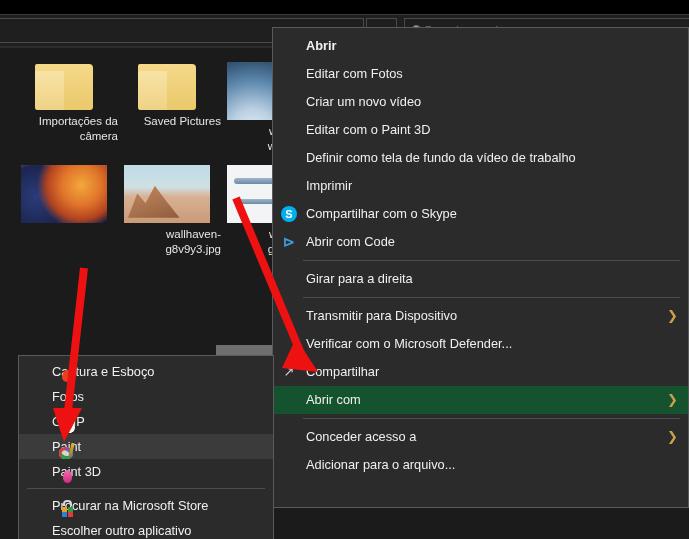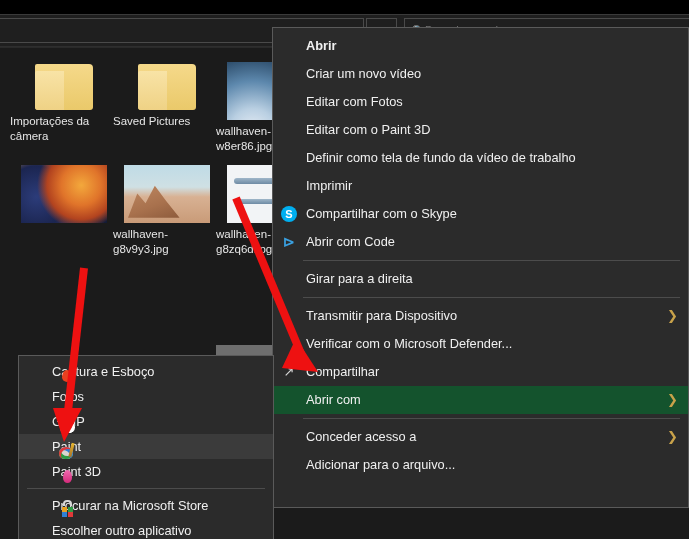--- a/index.html
+++ b/index.html
@@ -73,21 +73,21 @@
 
   
   .file-grid {
     position: absolute;
     left: 0; top: 0;
     width: 330px;
   }
   .file-item {
     position: absolute;
     width: 108px;
-    text-align: left;
+    text-align: right;
   }
   .file-label {
     margin-top: 4px;
     color: #e6e6e6;
     font-size: 11.5px;
     line-height: 15px;
     word-wrap: break-word;
   }
   .folder-icon {
     width: 58px; height: 48px;
@@ -480,24 +480,24 @@
       <div class="sel-rect"></div>
     </div>
   </div>
 
   <div class="ctx-menu">
 
     <div class="ctx-item bold">
       <span>Abrir</span>
     </div>
     <div class="ctx-item">
+      <span>Editar com Fotos</span>
+    </div>
+    <div class="ctx-item">
       <span>Criar um novo vídeo</span>
-    </div>
-    <div class="ctx-item">
-      <span>Editar com Fotos</span>
     </div>
     <div class="ctx-item">
       <span>Editar com o Paint 3D</span>
     </div>
     <div class="ctx-item">
       <span>Definir como tela de fundo da vídeo de trabalho</span>
     </div>
     <div class="ctx-item">
       <span>Imprimir</span>
     </div>

